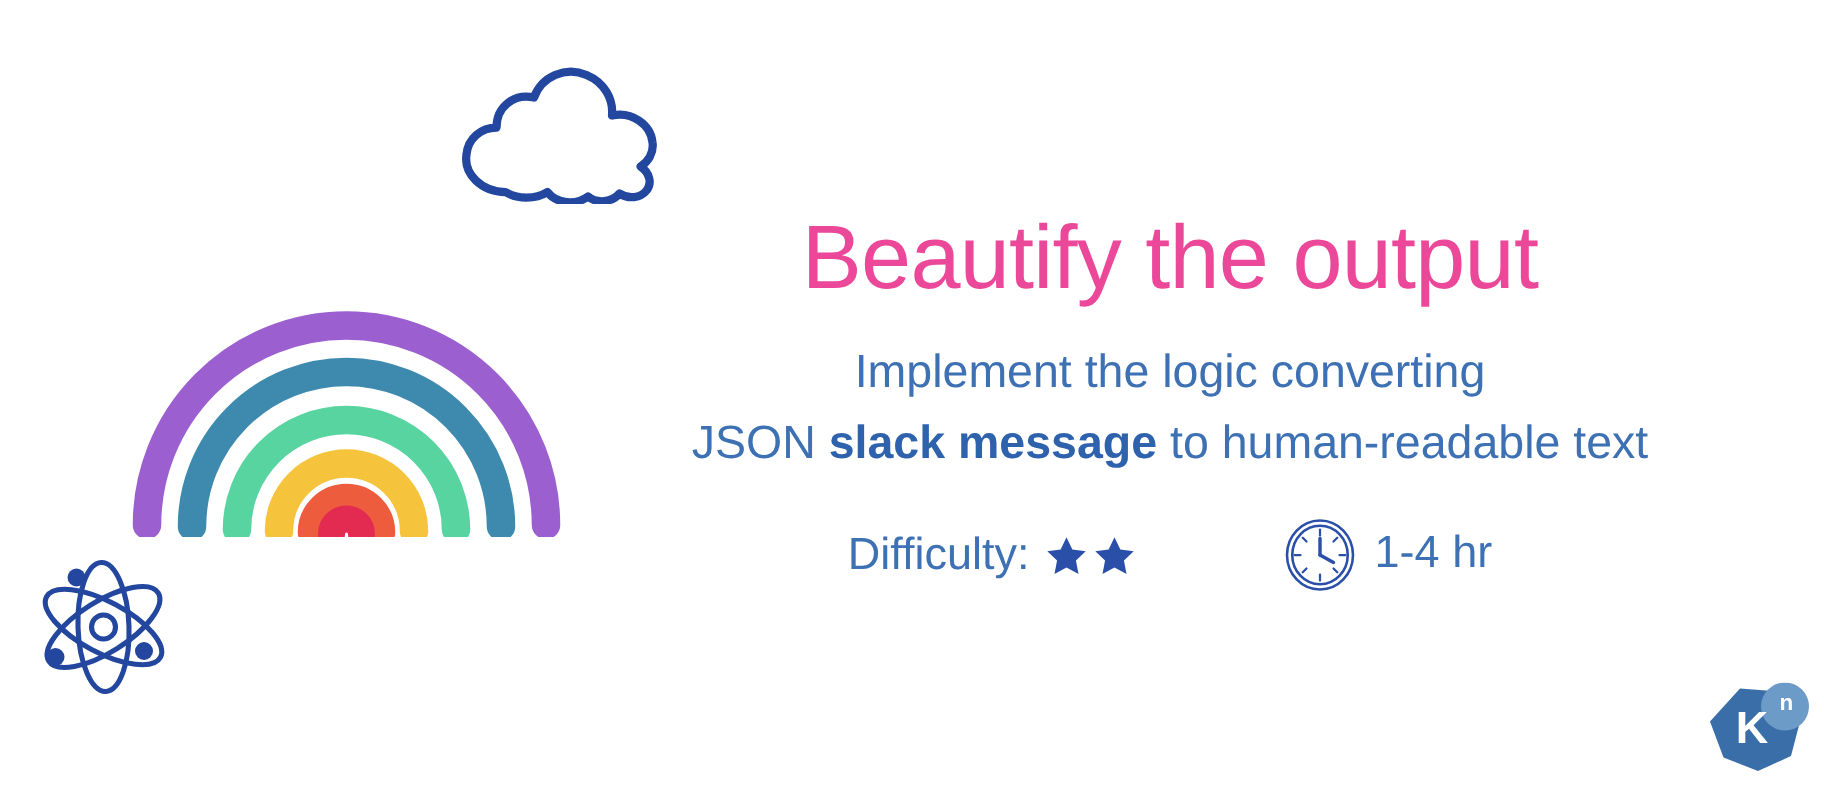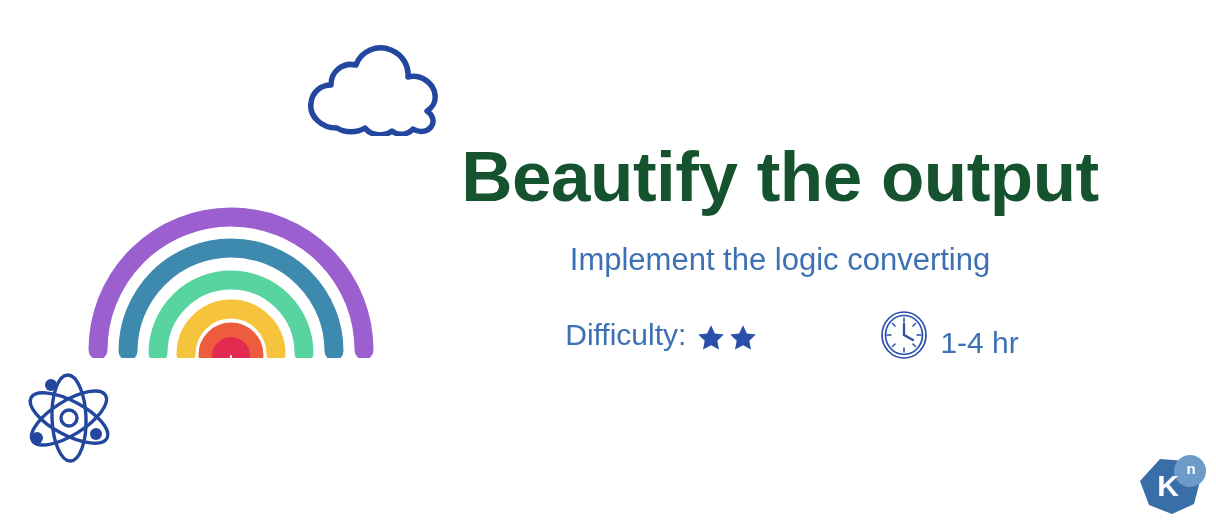--- a/index.html
+++ b/index.html
@@ -28,24 +28,24 @@
   
   #content {
     position: absolute;
     left: 400px;
     top: 140px;
     width: 760px;
     text-align: center;
   }
 
   #page-title {
-    color: #14532d;
-    font-size: 71px;
+    color: #ec4899;
+    font-size: 60px;
     line-height: 1.05;
-    font-weight: 700;
+    font-weight: 400;
     letter-spacing: -0.5px;
     margin: 0;
     white-space: nowrap;
   }
 
   #subtitle {
     margin-top: 22px;
     color: #3D71B3;
     font-size: 31px;
     line-height: 1.5;
@@ -60,26 +60,25 @@
   
   #meta-row {
     margin-top: 26px;
     display: flex;
     align-items: center;
     justify-content: center;
     gap: 96px;
   }
   .meta-item {
     display: flex;
-    align-items: flex-end;
+    align-items: center;
     gap: 10px;
     color: #3D71B3;
     font-size: 30px;
     white-space: nowrap;
-    margin-left: 24px;
   }
   #difficulty-stars {
     display: inline-flex;
     align-items: center;
     gap: 2px;
     position: relative;
     top: 1px;
   }
   #clock-icon { display: block; }
   #duration-label { position: relative; top: -1px; }
@@ -164,20 +163,21 @@
       </g>
     </svg>
   </div>
 
   <div id="content">
 
     <h1 id="page-title">Beautify the output</h1>
 
     <div id="subtitle">
       <div class="subtitle-line">Implement the logic converting</div>
+      <div class="subtitle-line"><span>JSON </span><span class="subtitle-strong">slack message</span><span> to human-readable text</span></div>
     </div>
 
     <div id="meta-row">
 
       <div class="meta-item">
         <span>Difficulty:</span>
         <span id="difficulty-stars">
           <svg width="30" height="30" viewBox="0 0 30 30" aria-hidden="true">
             <path d="M15 2.2 L18.9 10.4 L27.8 11.5 L21.3 17.7 L23.0 26.6 L15 22.3 L7.0 26.6 L8.7 17.7 L2.2 11.5 L11.1 10.4 Z" fill="#2A4FA8"></path>
           </svg>

